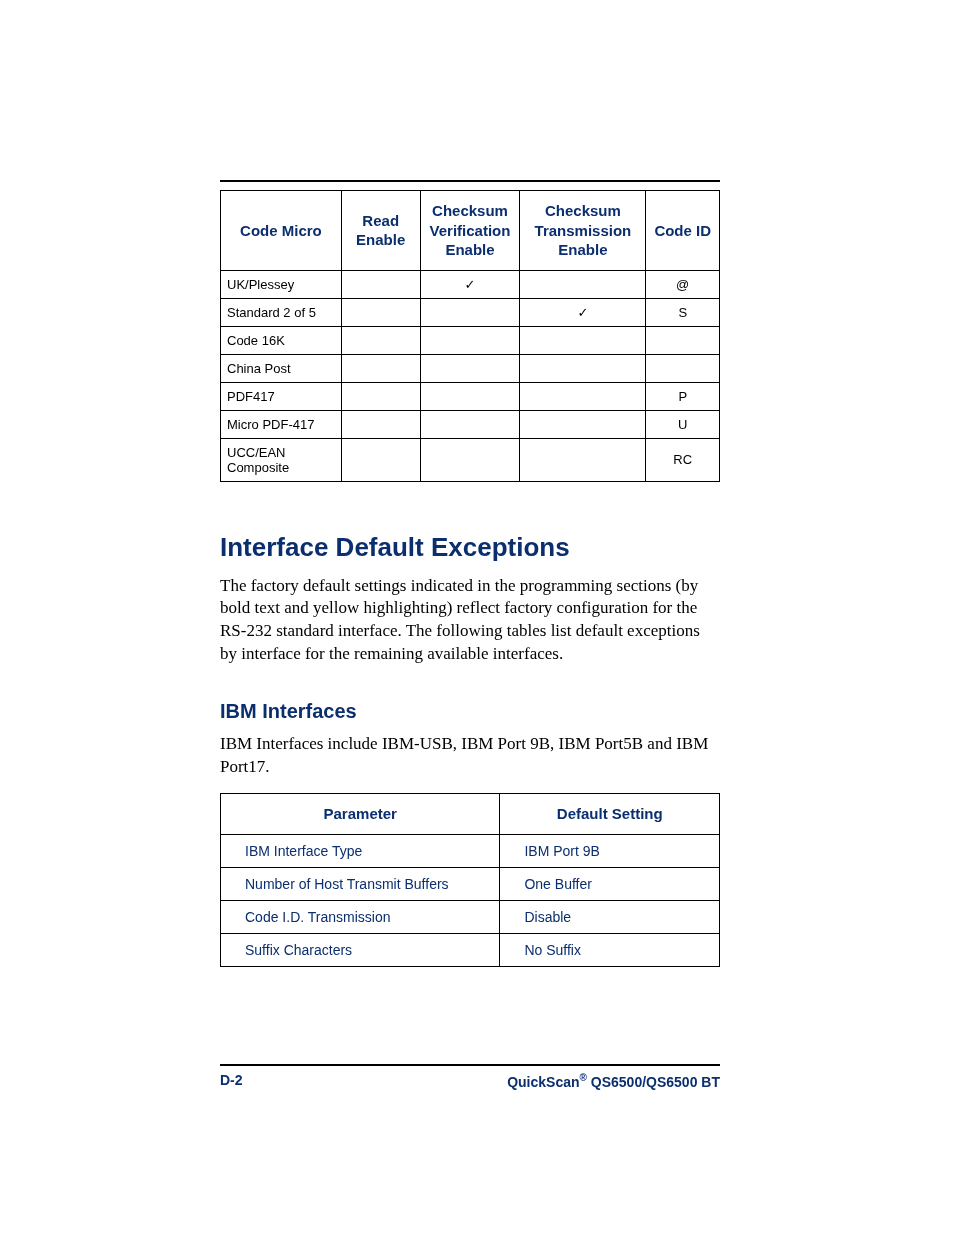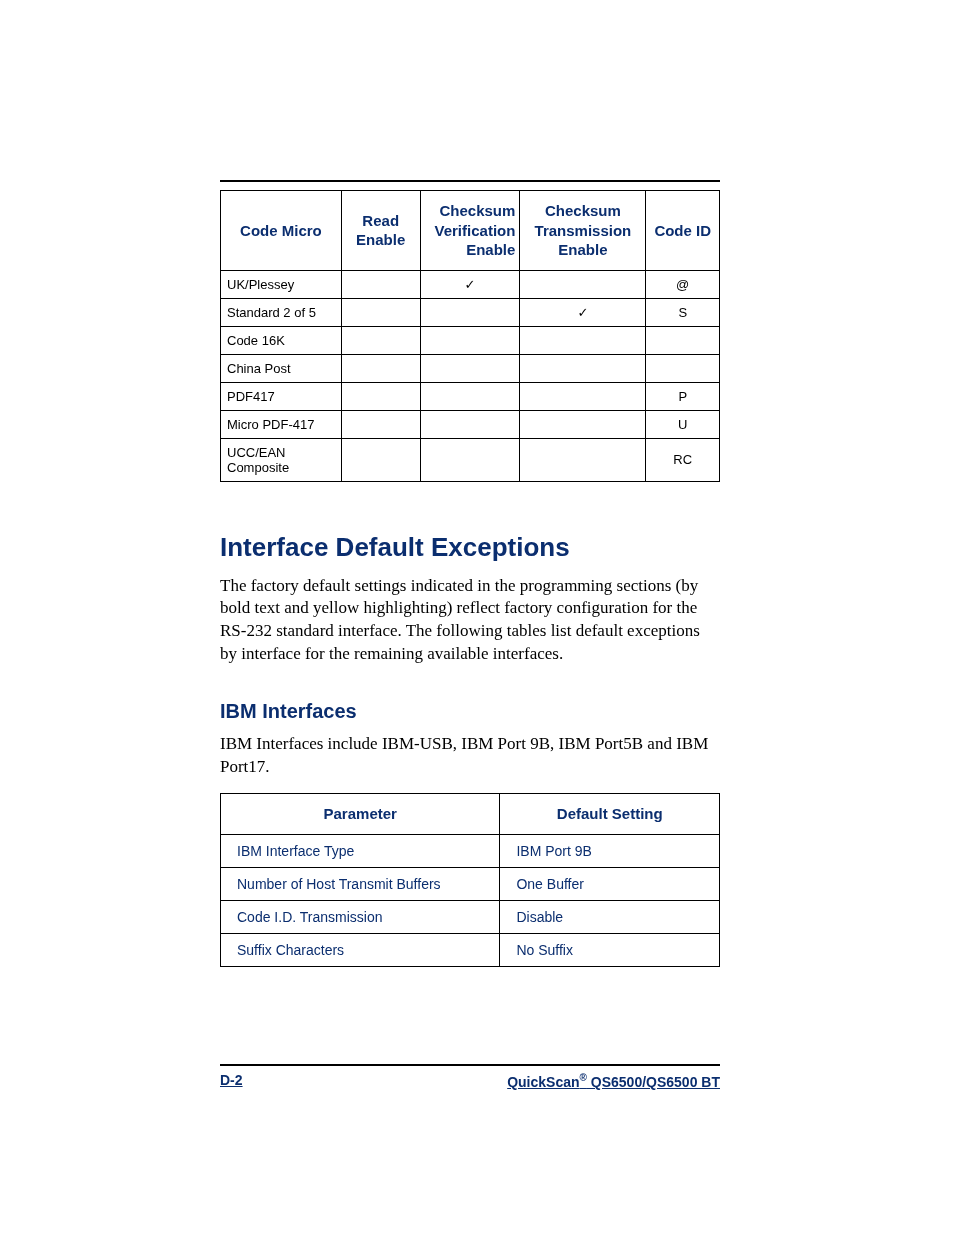--- a/index.html
+++ b/index.html
@@ -40,21 +40,21 @@
     font-family: Arial, Helvetica, sans-serif;
     font-weight: bold;
     color: #0b2e6f;
     text-align: center;
     padding: 10px 4px;
     font-size: 15px;
     line-height: 1.3;
   }
   .t1 th:nth-child(1){width:23%;}
   .t1 th:nth-child(2){width:15%;}
-  .t1 th:nth-child(3){width:19%;text-align:right;}
+  .t1 th:nth-child(3){width:19%;}
   .t1 th:nth-child(4){width:24%;}
   .t1 th:nth-child(5){width:14%;}
   .t1 td {
     text-align: left;
     font-family: Arial, Helvetica, sans-serif;
     font-size: 13px;
     margin-top: 24px;
   }
   .t1 td.center { text-align: center; }
   .t1 td.code { text-align: center; }
@@ -79,21 +79,21 @@
     font-size: 20px;
     margin: 34px 0 10px 0;
   }
   .t2 th:nth-child(1){width:56%;}
   .t2 th:nth-child(2){width:44%;}
   .t2 td {
     font-family: Arial, Helvetica, sans-serif;
     color: #0b2e6f;
     font-size: 14px;
     text-align: left;
-    padding: 8px 16px;
+    padding: 8px 24px;
   }
   .footer {
     position: absolute;
     left: 220px;
     right: 120px;
     bottom: 145px;
   }
   .footer-rule {
     border: none;
     border-top: 2px solid #000;
@@ -101,21 +101,20 @@
     width: 500px;
   }
   .footer-line {
     width: 500px;
     display: flex;
     justify-content: space-between;
     font-family: Arial, Helvetica, sans-serif;
     font-size: 14px;
     font-weight: bold;
     color: #0b2e6f;
-    text-decoration: underline;
   }
   .footer-line .prod {
     text-align: right;
   }
   .footer-line sup { font-size: 10px; }
 </style>
 </head>
 <body>
 
 <div class="page">

